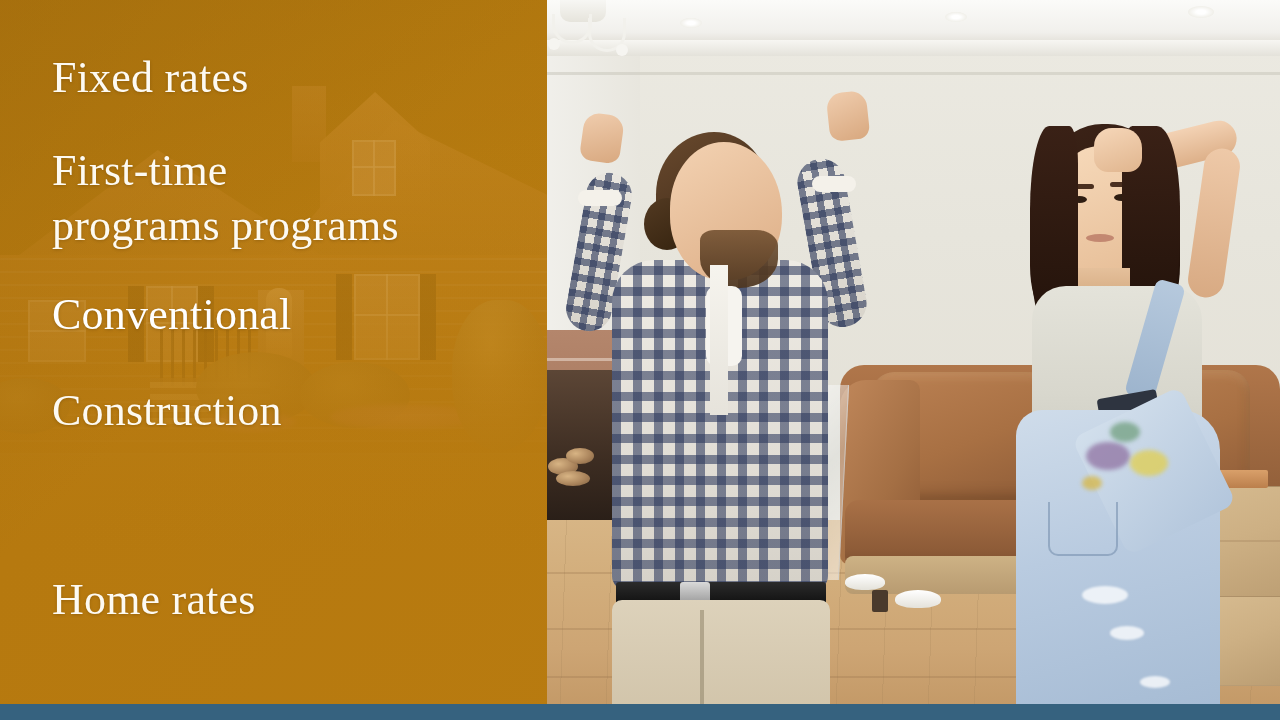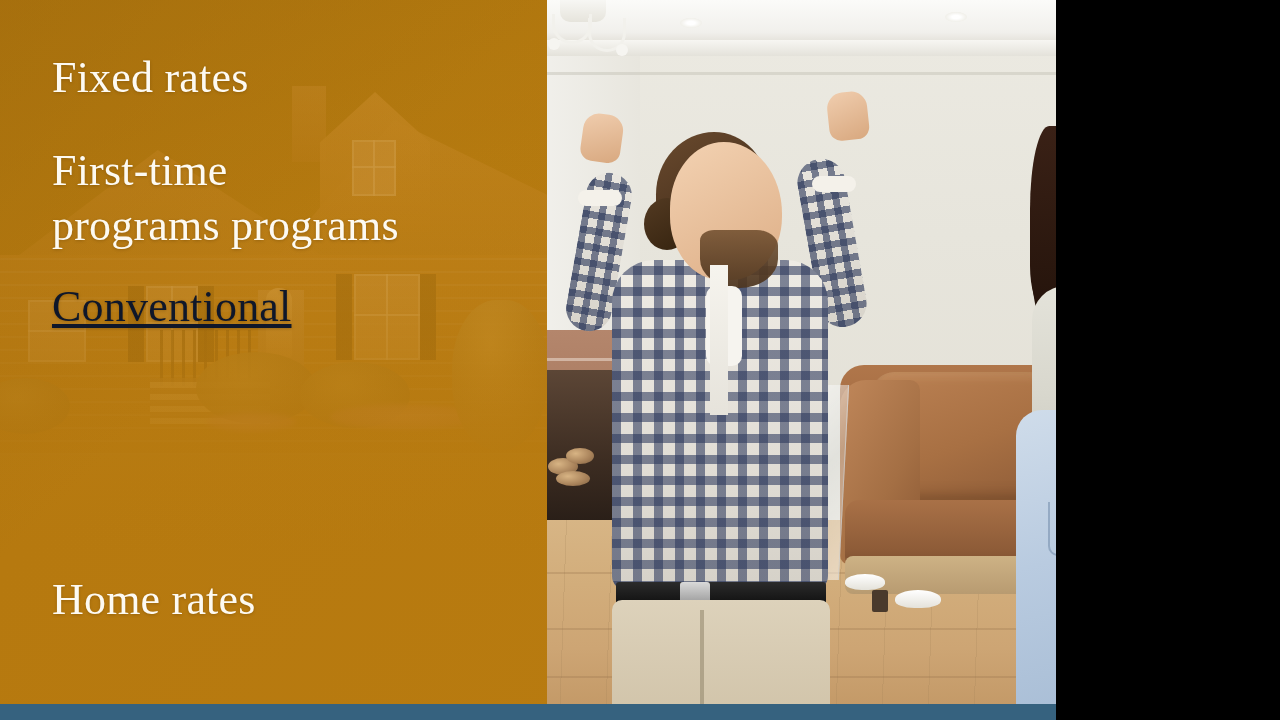--- a/index.html
+++ b/index.html
@@ -3,21 +3,21 @@
 <meta charset="utf-8">
 <title>Mortgage Products Slide</title>
 <style>
   * { margin:0; padding:0; box-sizing:border-box; }
   html,body {
     width:1280px; height:720px; overflow:hidden;
     background:#000;
     font-family:"Liberation Serif", serif;
   }
   #slide {
-    position:relative; width:1056px; height:720px; overflow:hidden;
+    position:relative; width:1280px; height:720px; overflow:hidden;
   }
 
   
   #photo {
     position:absolute; left:0; top:0; width:1280px; height:704px;
     overflow:hidden; background:#e9e8e2;
   }
   
   .wall {
     position:absolute; left:520px; top:0; width:760px; height:520px;
@@ -633,20 +633,21 @@
       <div class="g-tree"></div>
     </div>
 
     <div class="panel-wash"></div>
     <div class="panel-tone"></div>
 
     <div id="list">
       <div class="item" style="top: 50px; color: rgb(253, 250, 242);">Fixed rates</div>
       <div class="item" style="top: 143px; color: rgb(253, 250, 242);">First-time
 programs programs</div>
-      <div class="item" style="top: 279px; color: #0f172a; text-decoration: underline;">Conventional</div>
+      <div class="item" style="top: 287px; color: #ffffff;">Conventional</div>
+      <div class="item" style="top: 383px; color: rgb(253, 250, 242);">Construction</div>
       <div class="item" style="top: 572px; color: rgb(253, 250, 242);">Home rates</div>
     </div>
   </div>
 
   <div id="bottombar" style="background-color: rgb(54, 98, 127);"></div>
 
 </div>
 
 </body></html>

